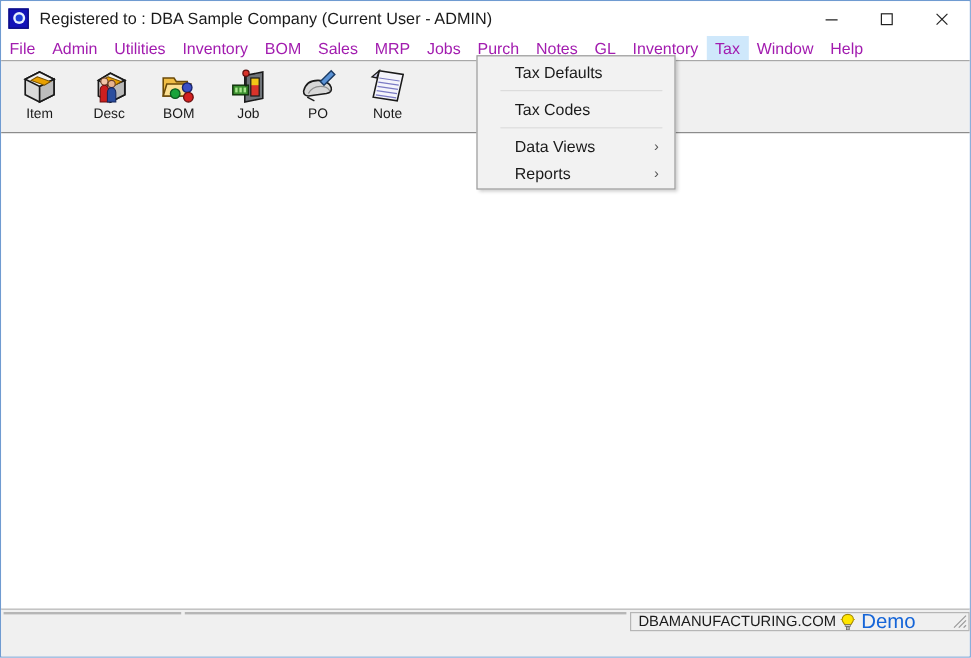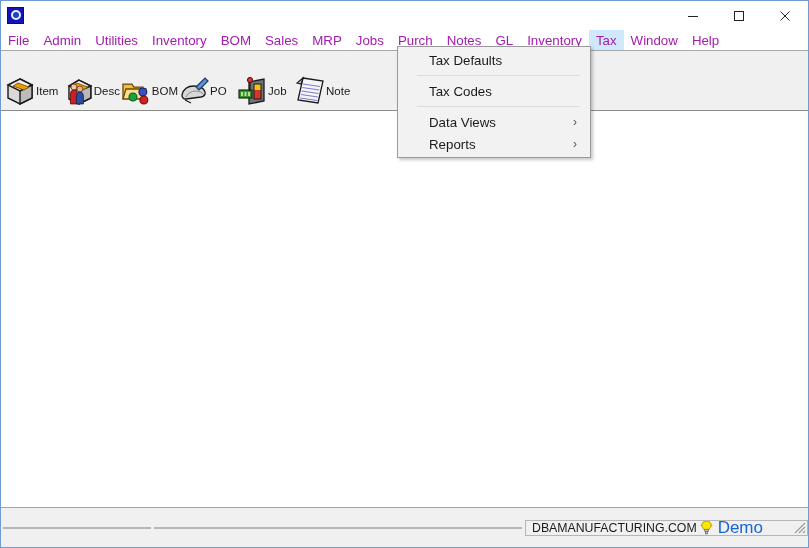--- a/index.html
+++ b/index.html
@@ -108,21 +108,21 @@
   }
   .menu-item.active {
     background: #cfe8fb;
   }
 
   
   #tax-dropdown {
     position: absolute;
     left: 396px;
     top: 45px;
-    width: 194px;
+    width: 166px;
     background: #f2f2f2;
     border: 1px solid #9a9a9a;
     box-shadow: 2px 2px 3px rgba(0,0,0,0.22);
     z-index: 100;
     padding: 2px 0 2px 0;
     box-sizing: border-box;
   }
   .dd-item {
     height: 22px;
     display: flex;
@@ -161,21 +161,21 @@
     display: flex;
     align-items: flex-start;
     padding-left: 3px;
     position: relative;
     z-index: 10;
   }
   .tool-btn {
     width: 58px;
     height: 75px;
     display: flex;
-    flex-direction: row;
+    flex-direction: column;
     align-items: center;
     justify-content: flex-start;
     padding-top: 5px;
     box-sizing: border-box;
     cursor: default;
   }
   .tool-ico {
     width: 32px;
     height: 32px;
     display: block;
@@ -195,21 +195,21 @@
   }
 
   
   #status-bar {
     height: 40px;
     min-height: 25px;
     background: #f0f0f0;
     border-top: 1px solid #a6a6a6;
     box-sizing: border-box;
     display: flex;
-    align-items: center;
+    align-items: flex-start;
     padding: 2px 0 2px 2px;
   }
   .status-panel {
     background: #f0f0f0;
     border: 1px solid #b6b6b6;
     box-sizing: border-box;
     display: flex;
     align-items: center;
     font-size: 12.3px;
     color: #1a1a1a;
@@ -246,20 +246,21 @@
     height: 14px;
   }
 </style>
 </head>
 <body>
 
 <div id="app-window">
 
   <div id="title-bar">
     <div id="app-icon"></div>
+    <div id="title-text">Registered to : DBA Sample Company (Current User - ADMIN)</div>
 
     <div id="window-controls">
       <div class="win-btn">
         <svg width="12" height="12" viewBox="0 0 12 12">
             <line x1="1" y1="6.5" x2="11" y2="6.5" stroke="#222" stroke-width="1"></line>
           </svg>
       </div>
       <div class="win-btn">
         <svg width="12" height="12" viewBox="0 0 12 12">
             <rect x="1.5" y="1.5" width="9" height="9" fill="none" stroke="#222" stroke-width="1"></rect>
@@ -325,42 +326,42 @@
         <circle cx="13" cy="22" r="4" fill="#19a33b" stroke="#0a5a20" stroke-width="1.1"></circle>
         <circle cx="23" cy="17" r="4" fill="#3a4fc4" stroke="#16226b" stroke-width="1.1"></circle>
         <circle cx="24" cy="25" r="4" fill="#d32020" stroke="#6b0f0f" stroke-width="1.1"></circle>
       </svg>
       <div class="tool-lbl">BOM</div>
     </div>
 
 
     <div class="tool-btn">
       <svg class="tool-ico" viewBox="0 0 32 32">
-        <path d="M4 20 q2 -9 12 -9 q9 0 11 6 q1 4 -4 5 L8 24 q-4 0 -4 -4 Z" fill="#d7d7d7" stroke="#1a1a1a" stroke-width="1.3"></path>
-        <path d="M8 22 q3 -6 10 -6 q6 0 8 4" fill="none" stroke="#8e8e8e" stroke-width="1"></path>
-        <polygon points="18,12 27,3 30,6 21,15" fill="#5b93d6" stroke="#1a3a63" stroke-width="1.2"></polygon>
-        <line x1="7" y1="25" x2="13" y2="28" stroke="#1a1a1a" stroke-width="1.2"></line>
-      </svg>
-      <div class="tool-lbl">PO</div>
-    </div>
-
-    <div class="tool-btn">
-      <svg class="tool-ico" viewBox="0 0 32 32">
         <polygon points="13,7 28,4 28,26 13,29" fill="#6f7479" stroke="#1a1a1a" stroke-width="1.3"></polygon>
         <rect x="18" y="9" width="7" height="15" fill="#d9332a"></rect>
         <rect x="18" y="9" width="7" height="6" fill="#f2c517"></rect>
         <rect x="18" y="9" width="7" height="15" fill="none" stroke="#1a1a1a" stroke-width="1"></rect>
         <rect x="3" y="15" width="13" height="8" fill="#3b8f2f" stroke="#11330c" stroke-width="1.2"></rect>
         <rect x="5" y="17" width="2" height="4" fill="#a7e58c"></rect>
         <rect x="8.5" y="17" width="2" height="4" fill="#a7e58c"></rect>
         <rect x="12" y="17" width="2" height="4" fill="#a7e58c"></rect>
         <line x1="14" y1="5" x2="14" y2="16" stroke="#1a1a1a" stroke-width="1.3"></line>
         <circle cx="14" cy="5" r="2.6" fill="#d9332a" stroke="#5c1010" stroke-width="1"></circle>
       </svg>
       <div class="tool-lbl">Job</div>
+    </div>
+
+    <div class="tool-btn">
+      <svg class="tool-ico" viewBox="0 0 32 32">
+        <path d="M4 20 q2 -9 12 -9 q9 0 11 6 q1 4 -4 5 L8 24 q-4 0 -4 -4 Z" fill="#d7d7d7" stroke="#1a1a1a" stroke-width="1.3"></path>
+        <path d="M8 22 q3 -6 10 -6 q6 0 8 4" fill="none" stroke="#8e8e8e" stroke-width="1"></path>
+        <polygon points="18,12 27,3 30,6 21,15" fill="#5b93d6" stroke="#1a3a63" stroke-width="1.2"></polygon>
+        <line x1="7" y1="25" x2="13" y2="28" stroke="#1a1a1a" stroke-width="1.2"></line>
+      </svg>
+      <div class="tool-lbl">PO</div>
     </div>
 
     <div class="tool-btn">
       <svg class="tool-ico" viewBox="0 0 32 32">
         <polygon points="9,3 29,6 24,28 4,25" fill="#f4f4fb" stroke="#1a1a1a" stroke-width="1.3"></polygon>
         <line x1="9" y1="9" x2="26" y2="11.5" stroke="#7b7bc4" stroke-width="1"></line>
         <line x1="8.3" y1="12.5" x2="25.3" y2="15" stroke="#7b7bc4" stroke-width="1"></line>
         <line x1="7.6" y1="16" x2="24.6" y2="18.5" stroke="#7b7bc4" stroke-width="1"></line>
         <line x1="6.9" y1="19.5" x2="23.9" y2="22" stroke="#7b7bc4" stroke-width="1"></line>
         <line x1="6.2" y1="23" x2="23.2" y2="25.5" stroke="#7b7bc4" stroke-width="1"></line>

